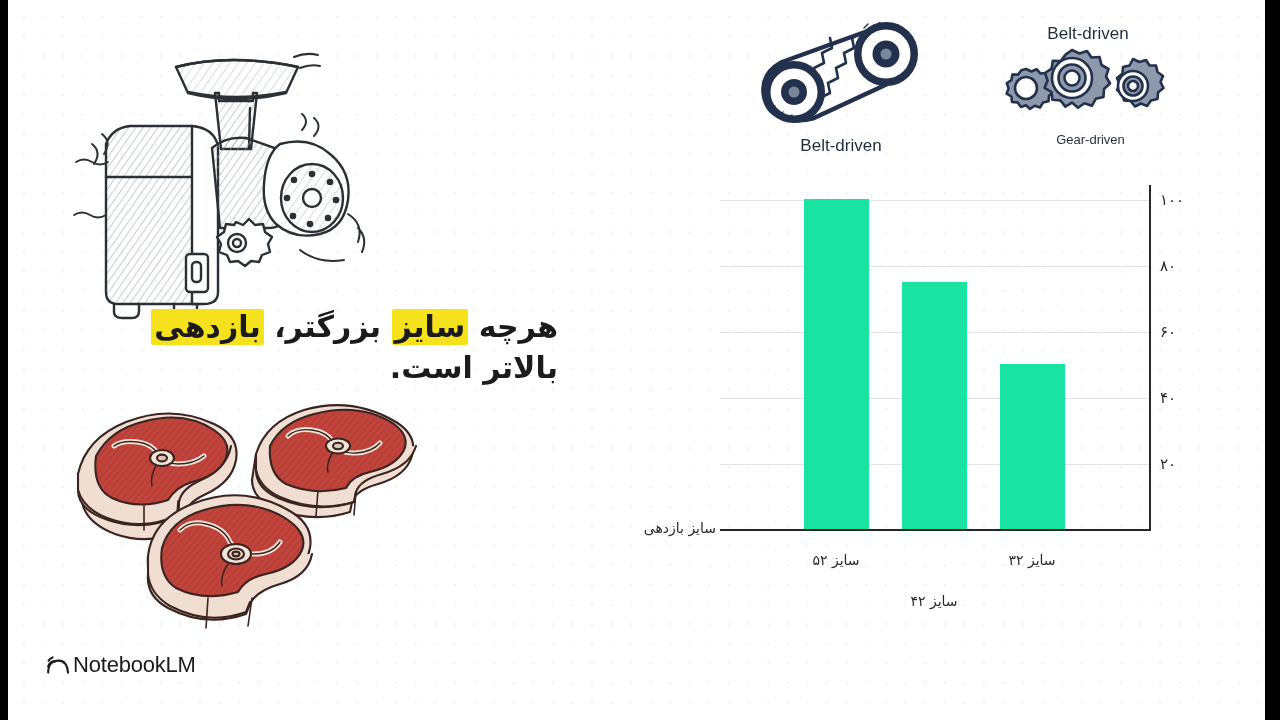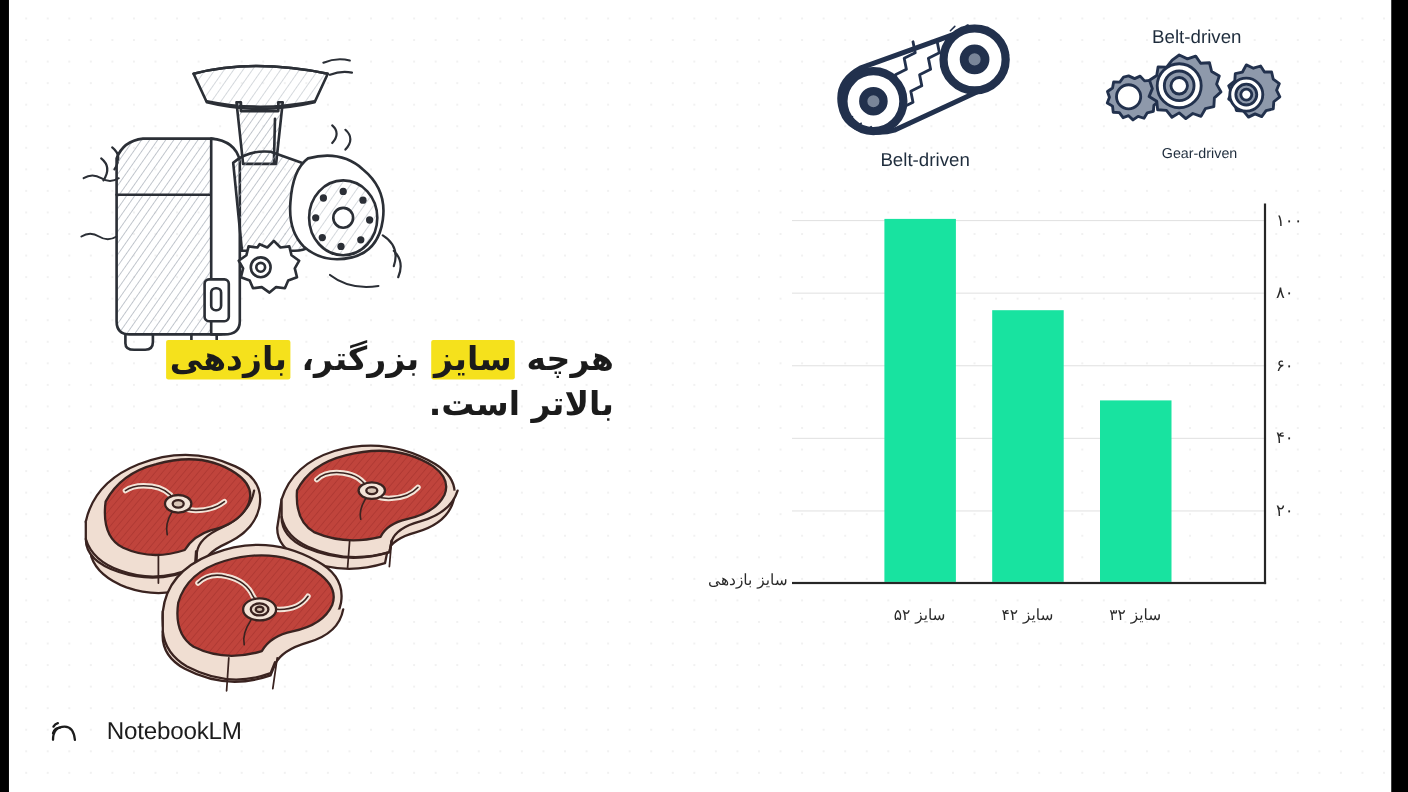--- a/index.html
+++ b/index.html
@@ -40,21 +40,21 @@
     background:#f5e11c;
     padding:0 3px 1px 3px;
     border-radius:2px;
     box-decoration-break:clone;
     -webkit-box-decoration-break:clone;
   }
 
   
   #logo {
     position:absolute; left:38px; top:652px;
-    display:flex; align-items:center; gap:27px;
+    display:flex; align-items:center; gap:3px;
   }
   #logo .word {
     font-family:"Liberation Sans","DejaVu Sans",sans-serif;
     font-size:22px; color:#1c1c1c; letter-spacing:-.2px;
   }
 
   
   #belt-ill   { position:absolute; left:728px; top:22px;  width:200px; height:110px; }
   #belt-label {
     position:absolute; left:728px; top:136px; width:210px; text-align:center;
@@ -312,21 +312,21 @@
           <div class="ytick" style="top: 398px;">۴۰</div>
           <div class="ytick" style="top: 464px;">۲۰</div>
         </div>
       <div id="bar-layer">
           <div class="bar" style="left: 796px; height: 330px; background: rgb(24, 227, 160);"></div>
           <div class="bar" style="left: 894px; height: 247.5px; background: rgb(24, 227, 160);"></div>
           <div class="bar" style="left: 992px; height: 165px; background: rgb(24, 227, 160);"></div>
         </div>
       <div id="xtick-layer">
           <div class="xtick" style="left: 768px;">سایز ۵۲</div>
-          <div class="xtick" style="left: 866px;">سایز ۴۲</div>
+          <div class="xtick" style="left: 866px; margin-top: 41px;">سایز ۴۲</div>
           <div class="xtick" style="left: 964px;">سایز ۳۲</div>
         </div>
       <div id="axis-x"></div>
       <div id="axis-y"></div>
       <div id="ylabel">سایز بازدهی</div>
     </div>
 
   </div>
 </div>
 

